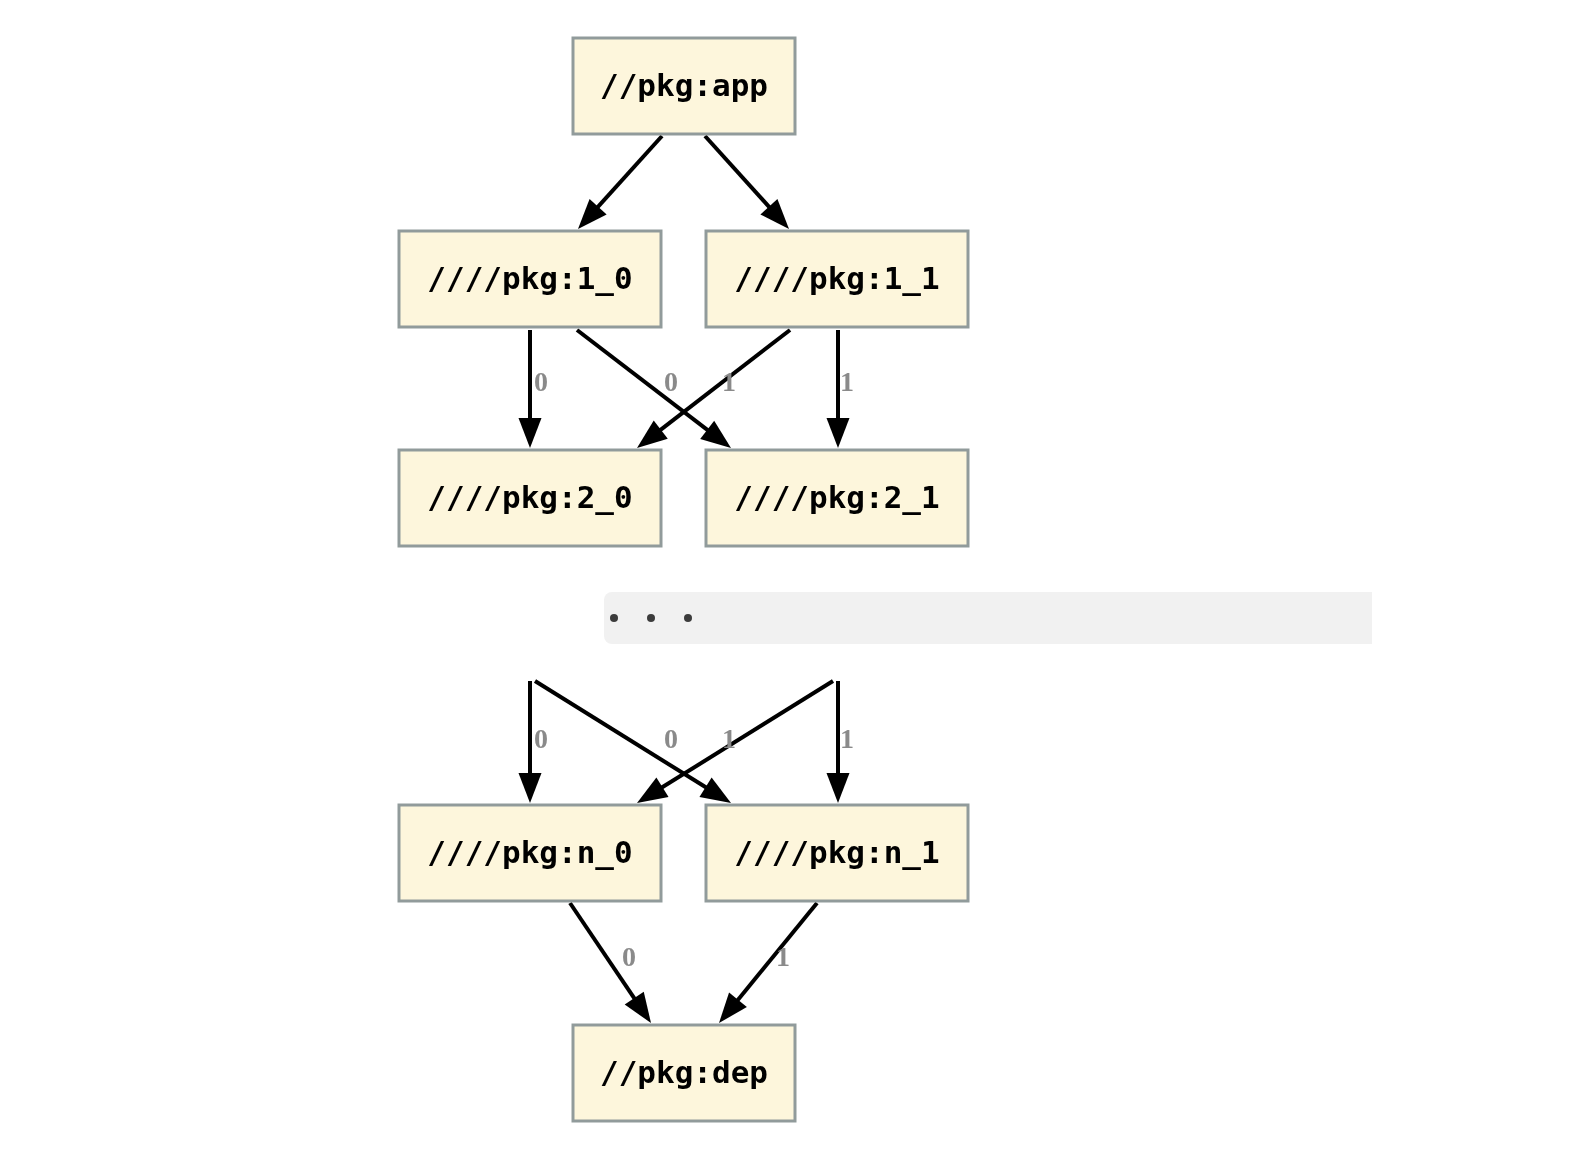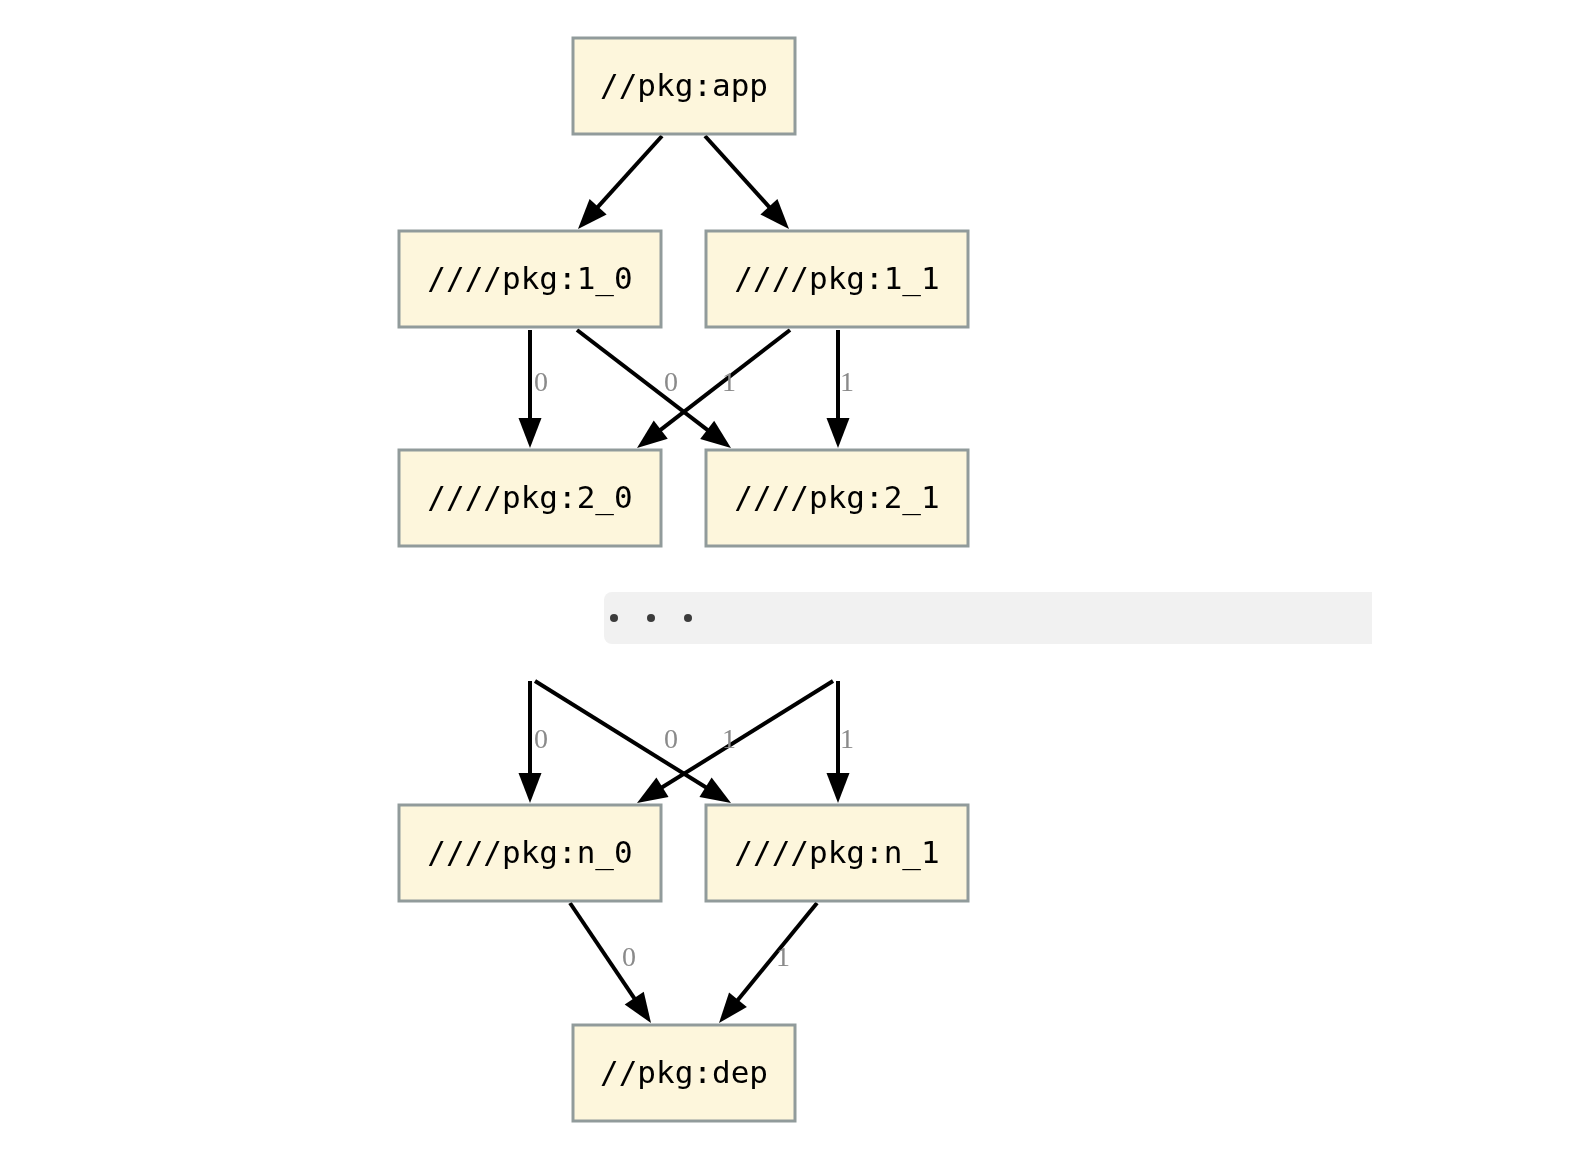--- a/index.html
+++ b/index.html
@@ -7,20 +7,21 @@
     padding: 0;
     background: #ffffff;
   }
   #stage {
     position: relative;
     width: 1372px;
     height: 1162px;
     background: #ffffff;
     overflow: hidden;
     font-family: "Liberation Serif", "DejaVu Serif", serif;
+    font-weight: bold;
   }
   svg.graph-layer {
     position: absolute;
     left: 0;
     top: 0;
     width: 1592px;
     height: 1162px;
   }
   .node-rect {
     fill: #fdf6dc;

